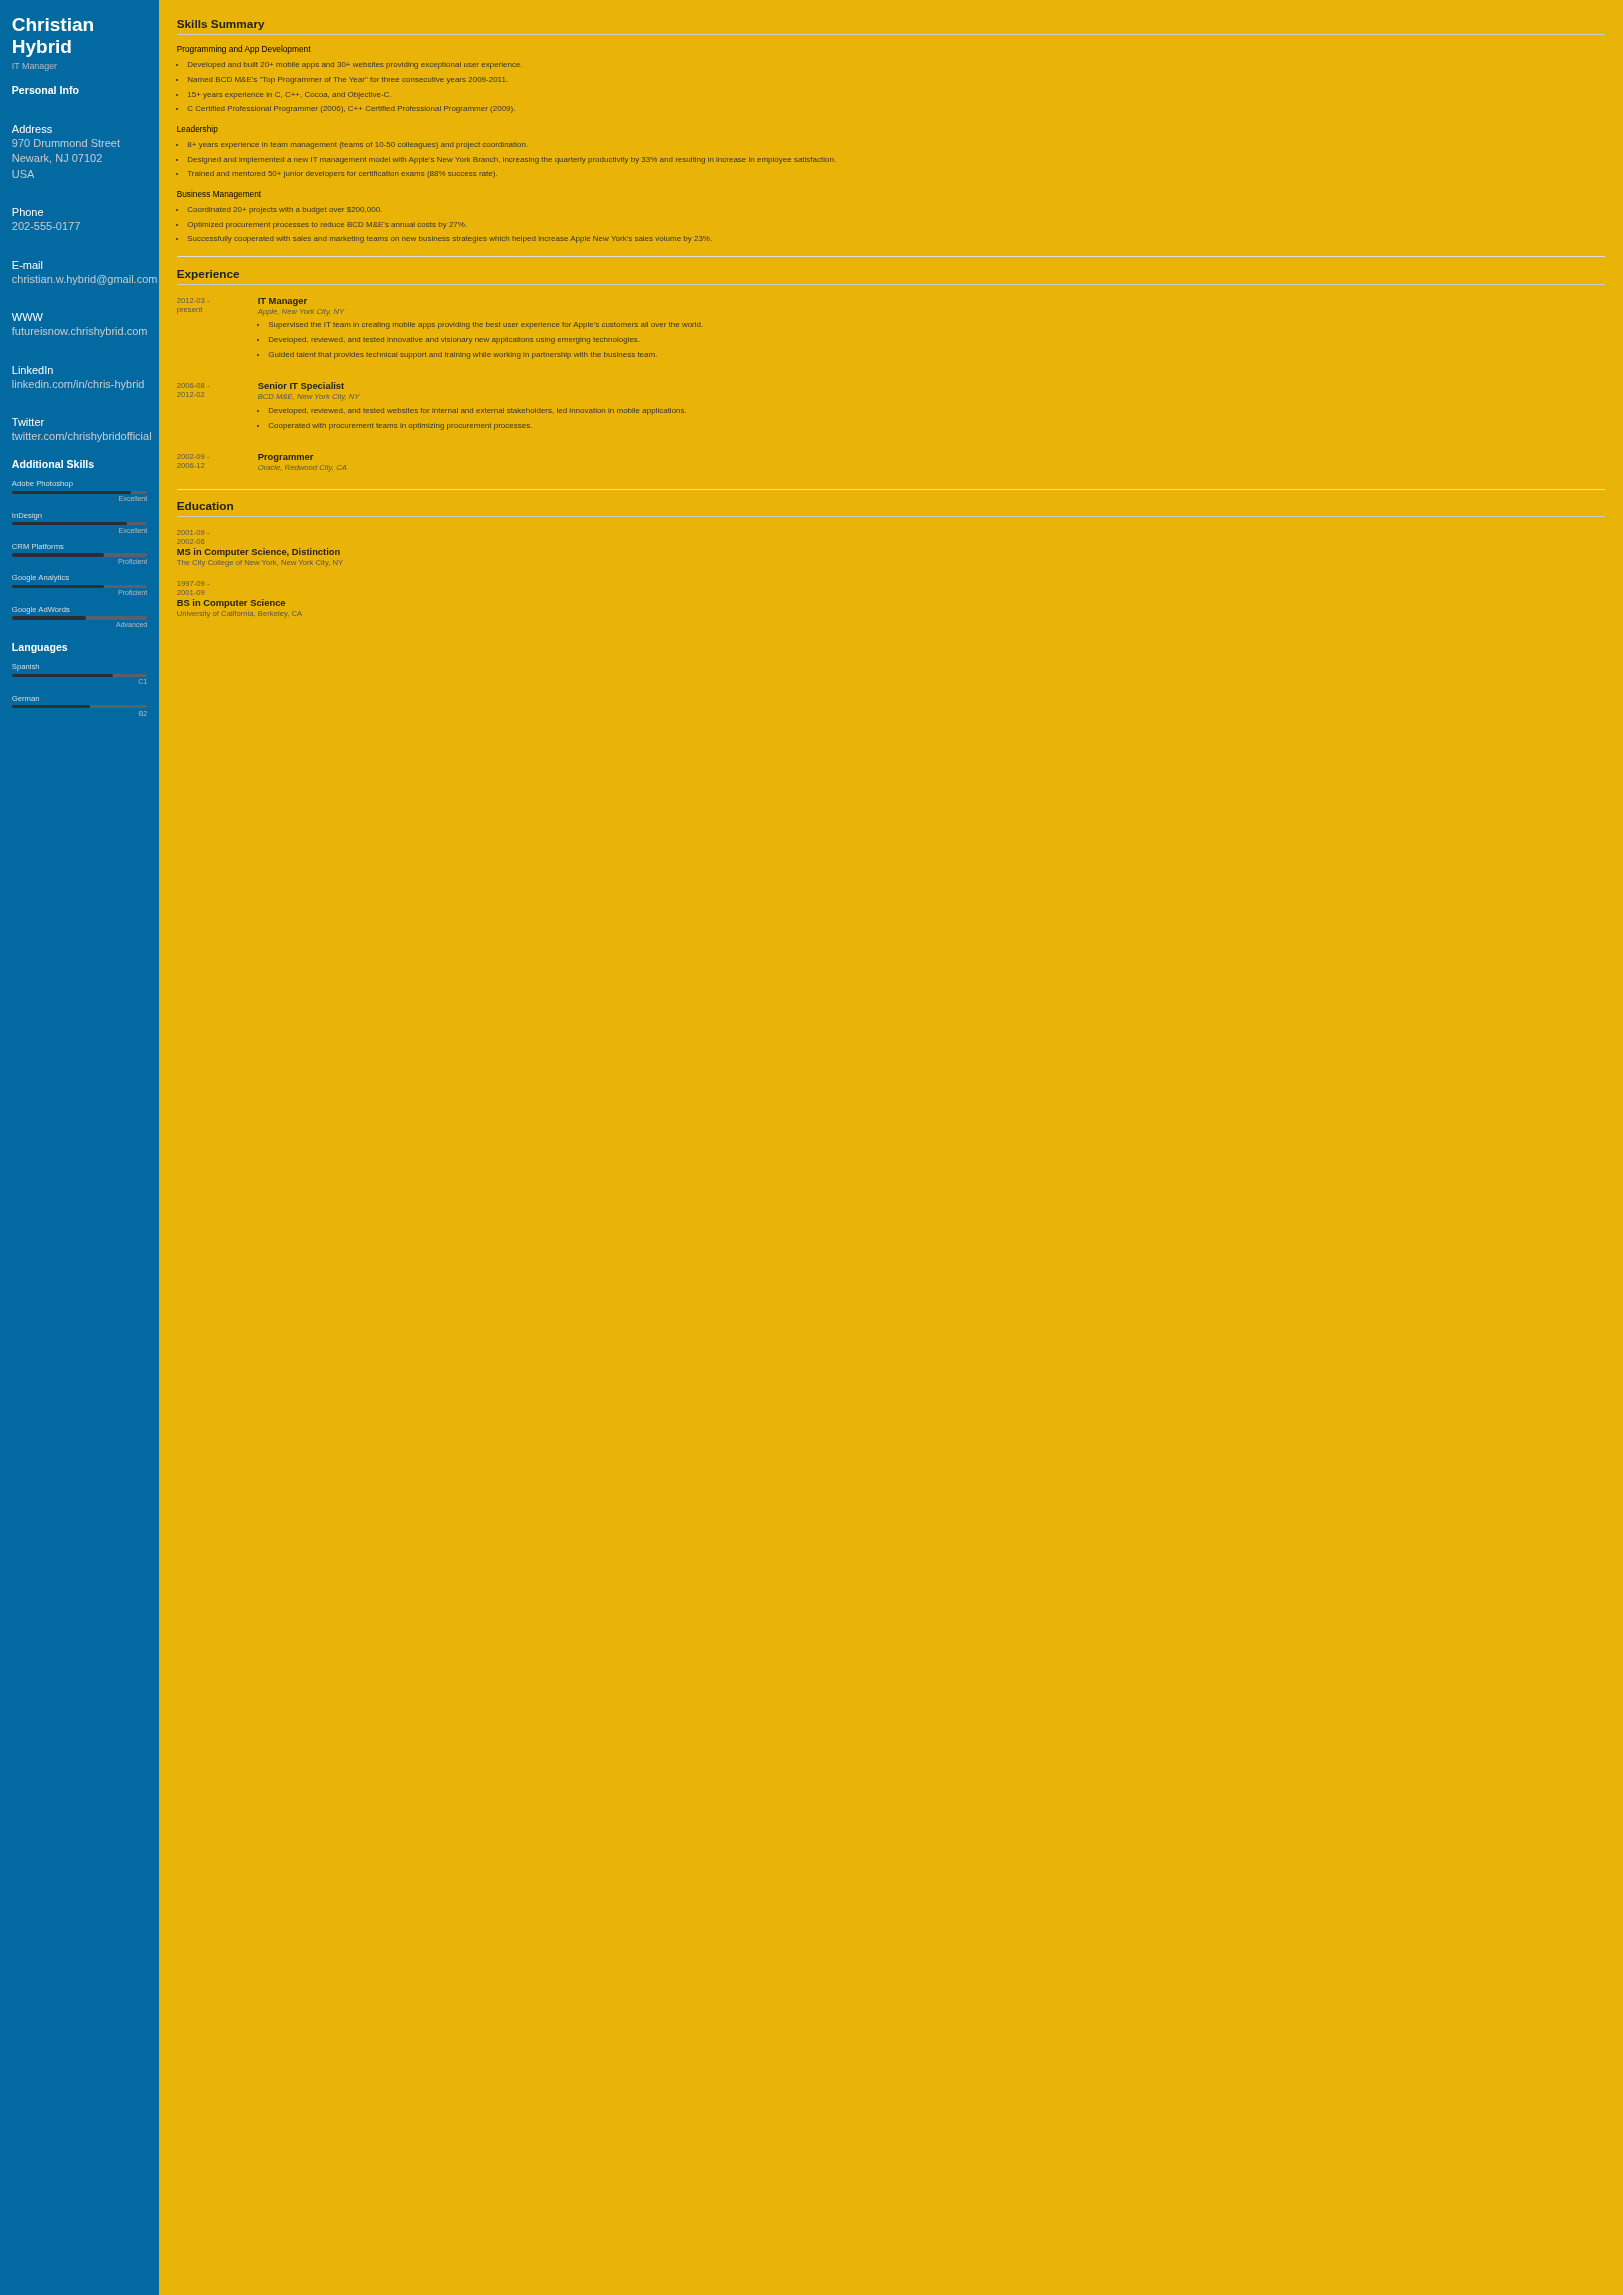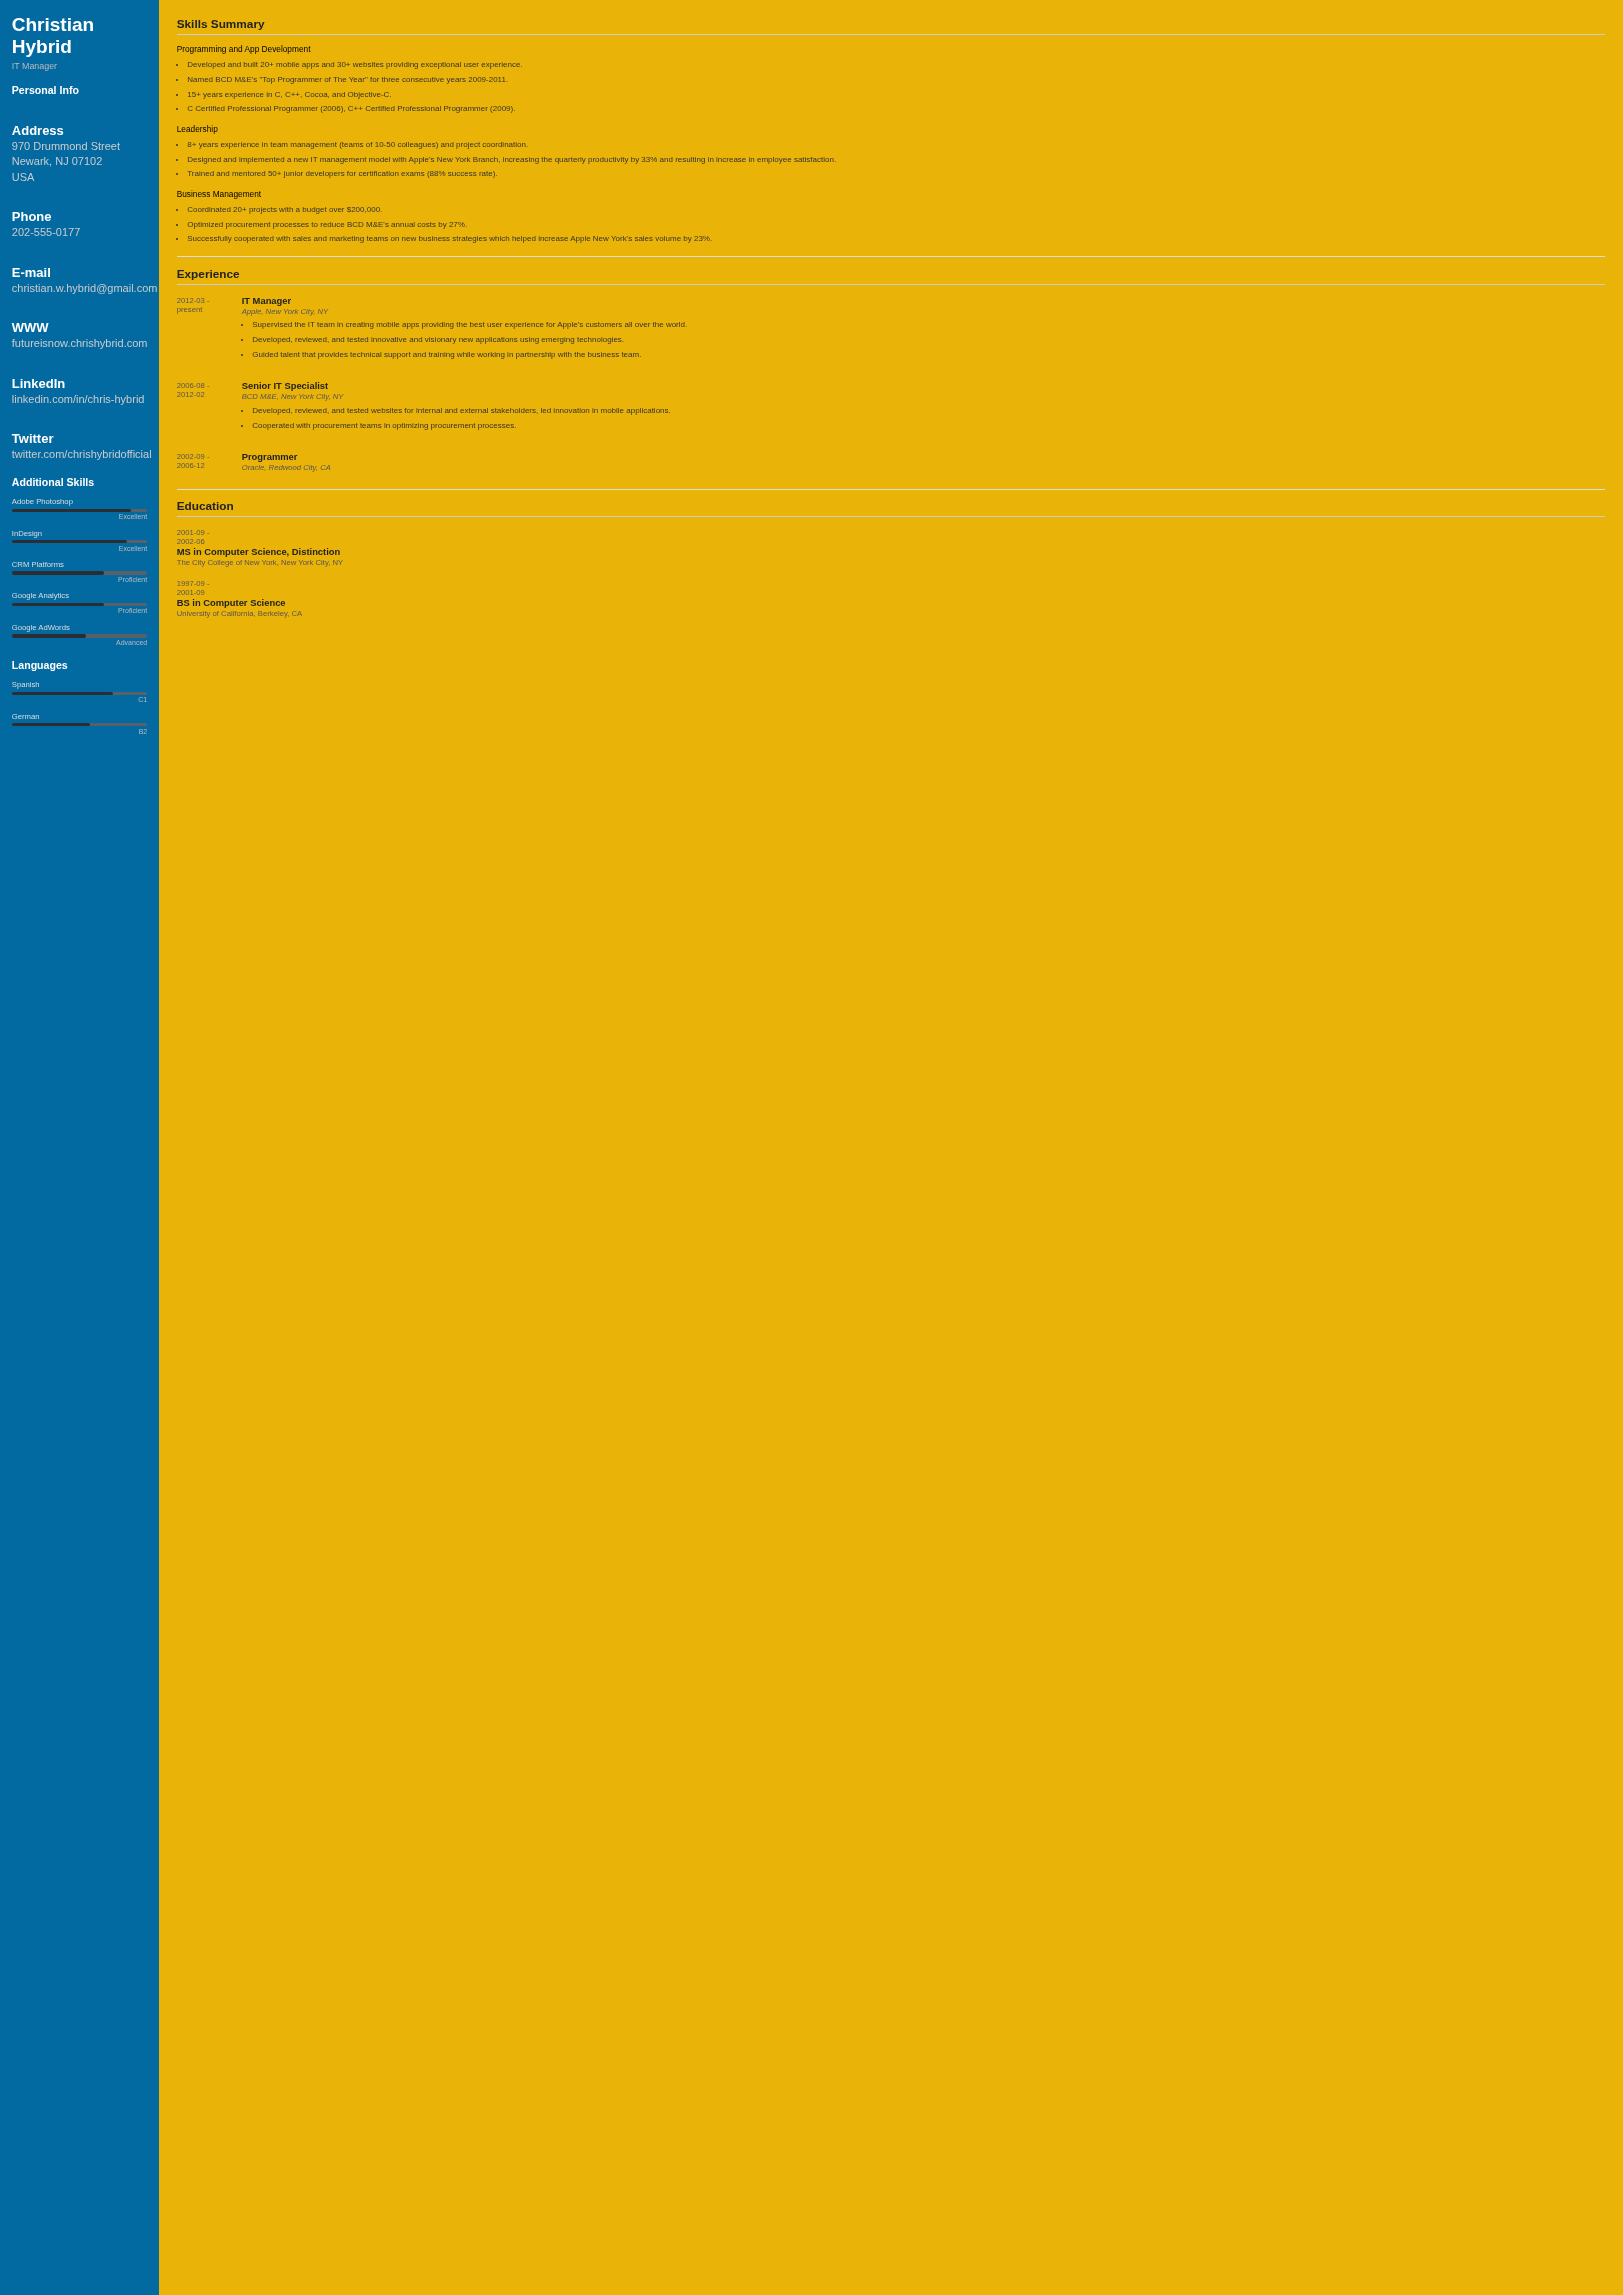--- a/index.html
+++ b/index.html
@@ -31,22 +31,22 @@
     }
     .sidebar-section-title {
       font-size: 10.6px;
       font-weight: bold;
       color: #fff;
       margin-bottom: 7px;
       margin-top: 13px;
       padding-bottom: 2.4px;
     }
     .info-label {
-      font-weight: bold;
-      font-size: 13px;
+      font-weight: normal;
+      font-size: 11px;
       margin-top: 24px;
       margin-bottom: 1.2px;
       color: #fff;
     }
     .info-value {
       font-size: 11px;
       color: #ccc;
       line-height: 1.4;
     }
     .skill-item {
@@ -129,20 +129,21 @@
       color: #333;
       line-height: 1.55;
       margin-bottom: 2.4px;
     }
     .experience-section {
       margin-top: 4px;
     }
     .exp-entry {
       display: flex;
       margin-bottom: 13px;
+      gap: 16px;
     }
     .exp-dates {
       min-width: 65px;
       font-size: 7.7px;
       color: #555;
       padding-top: 1.2px;
     }
     .exp-content {
       flex: 1;
     }

